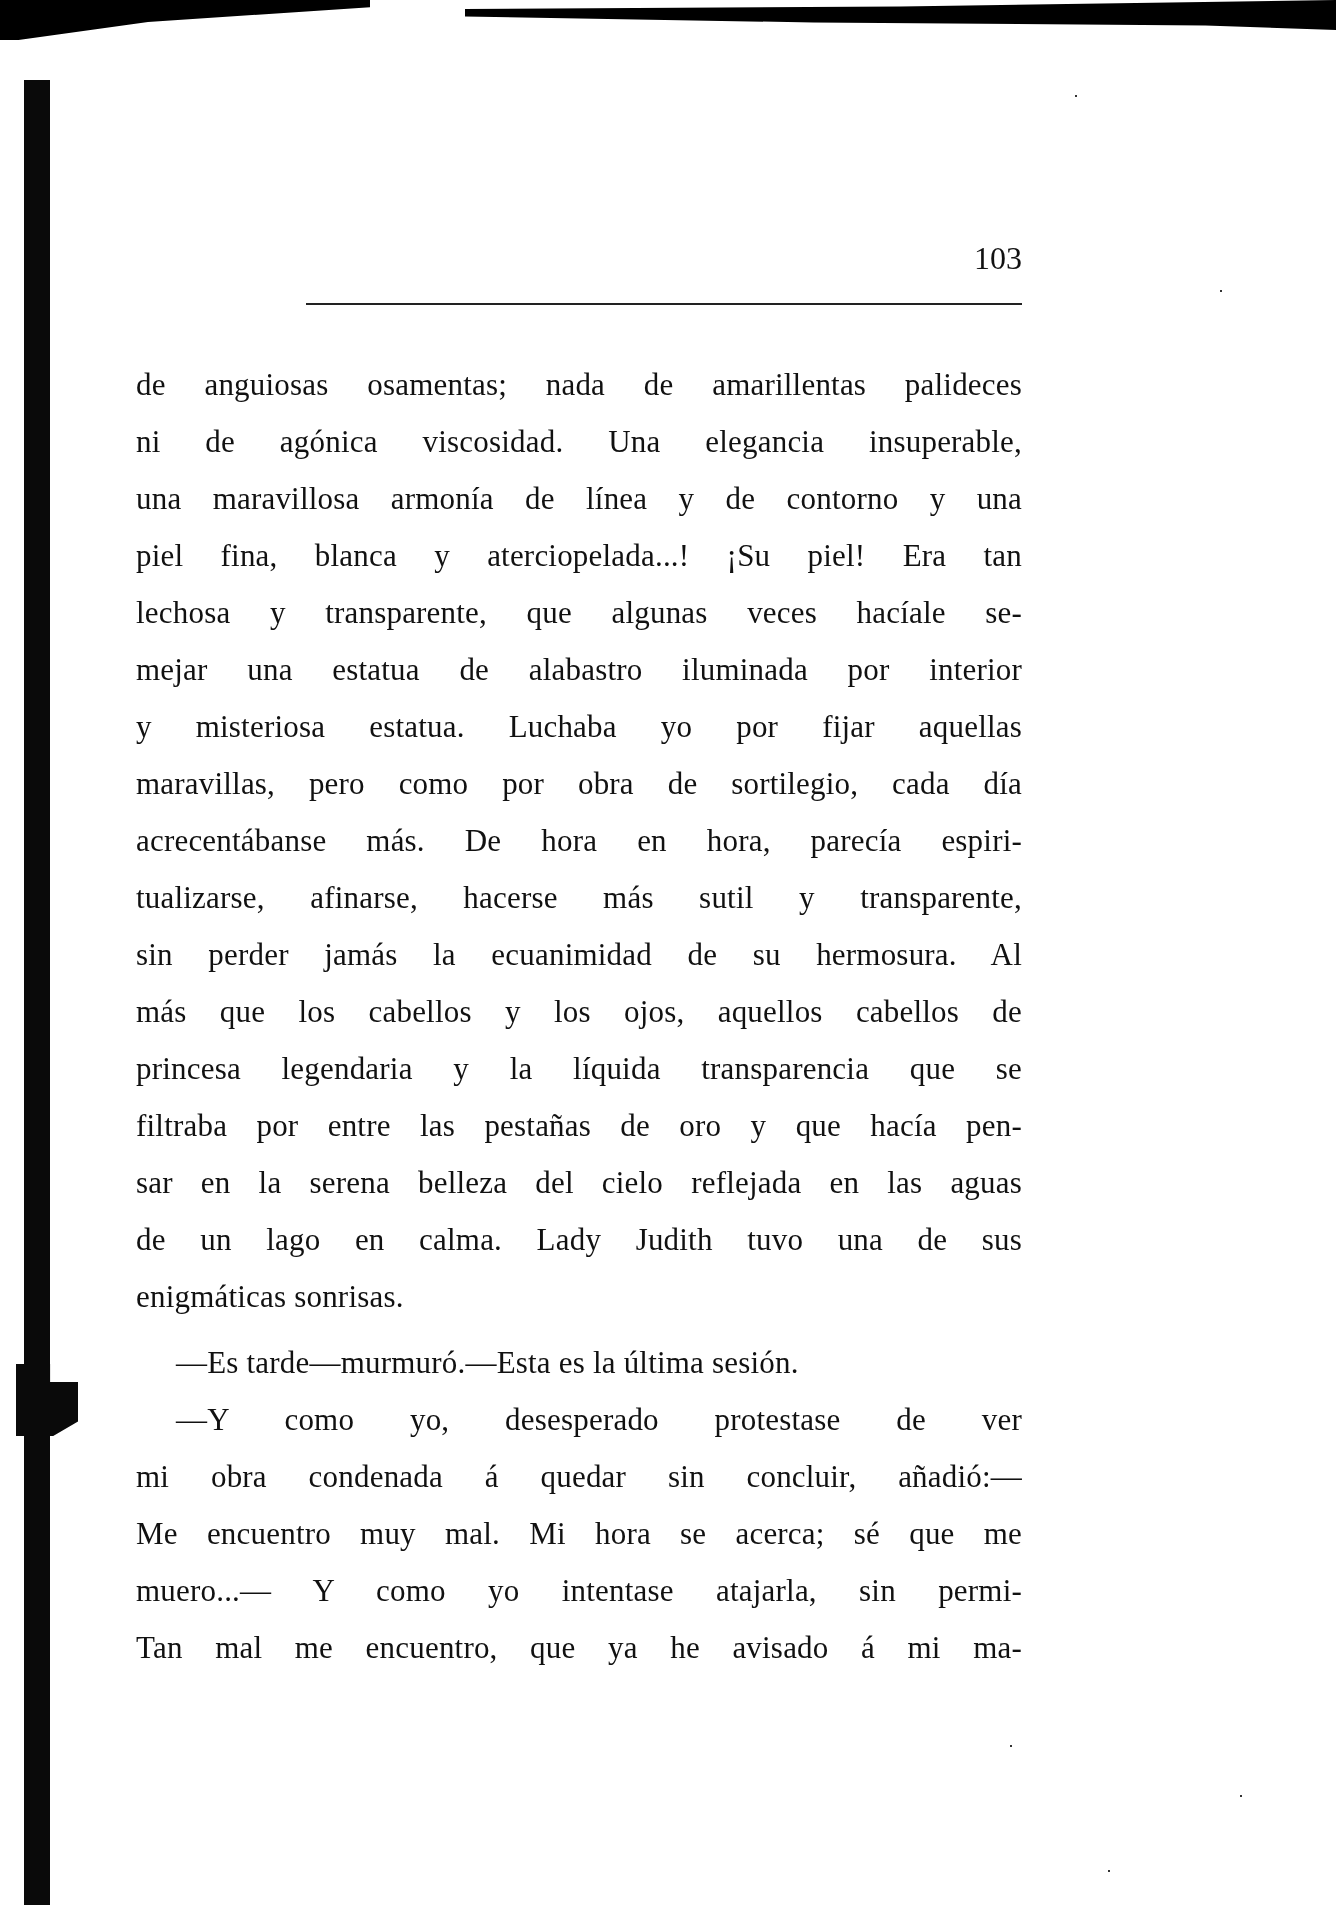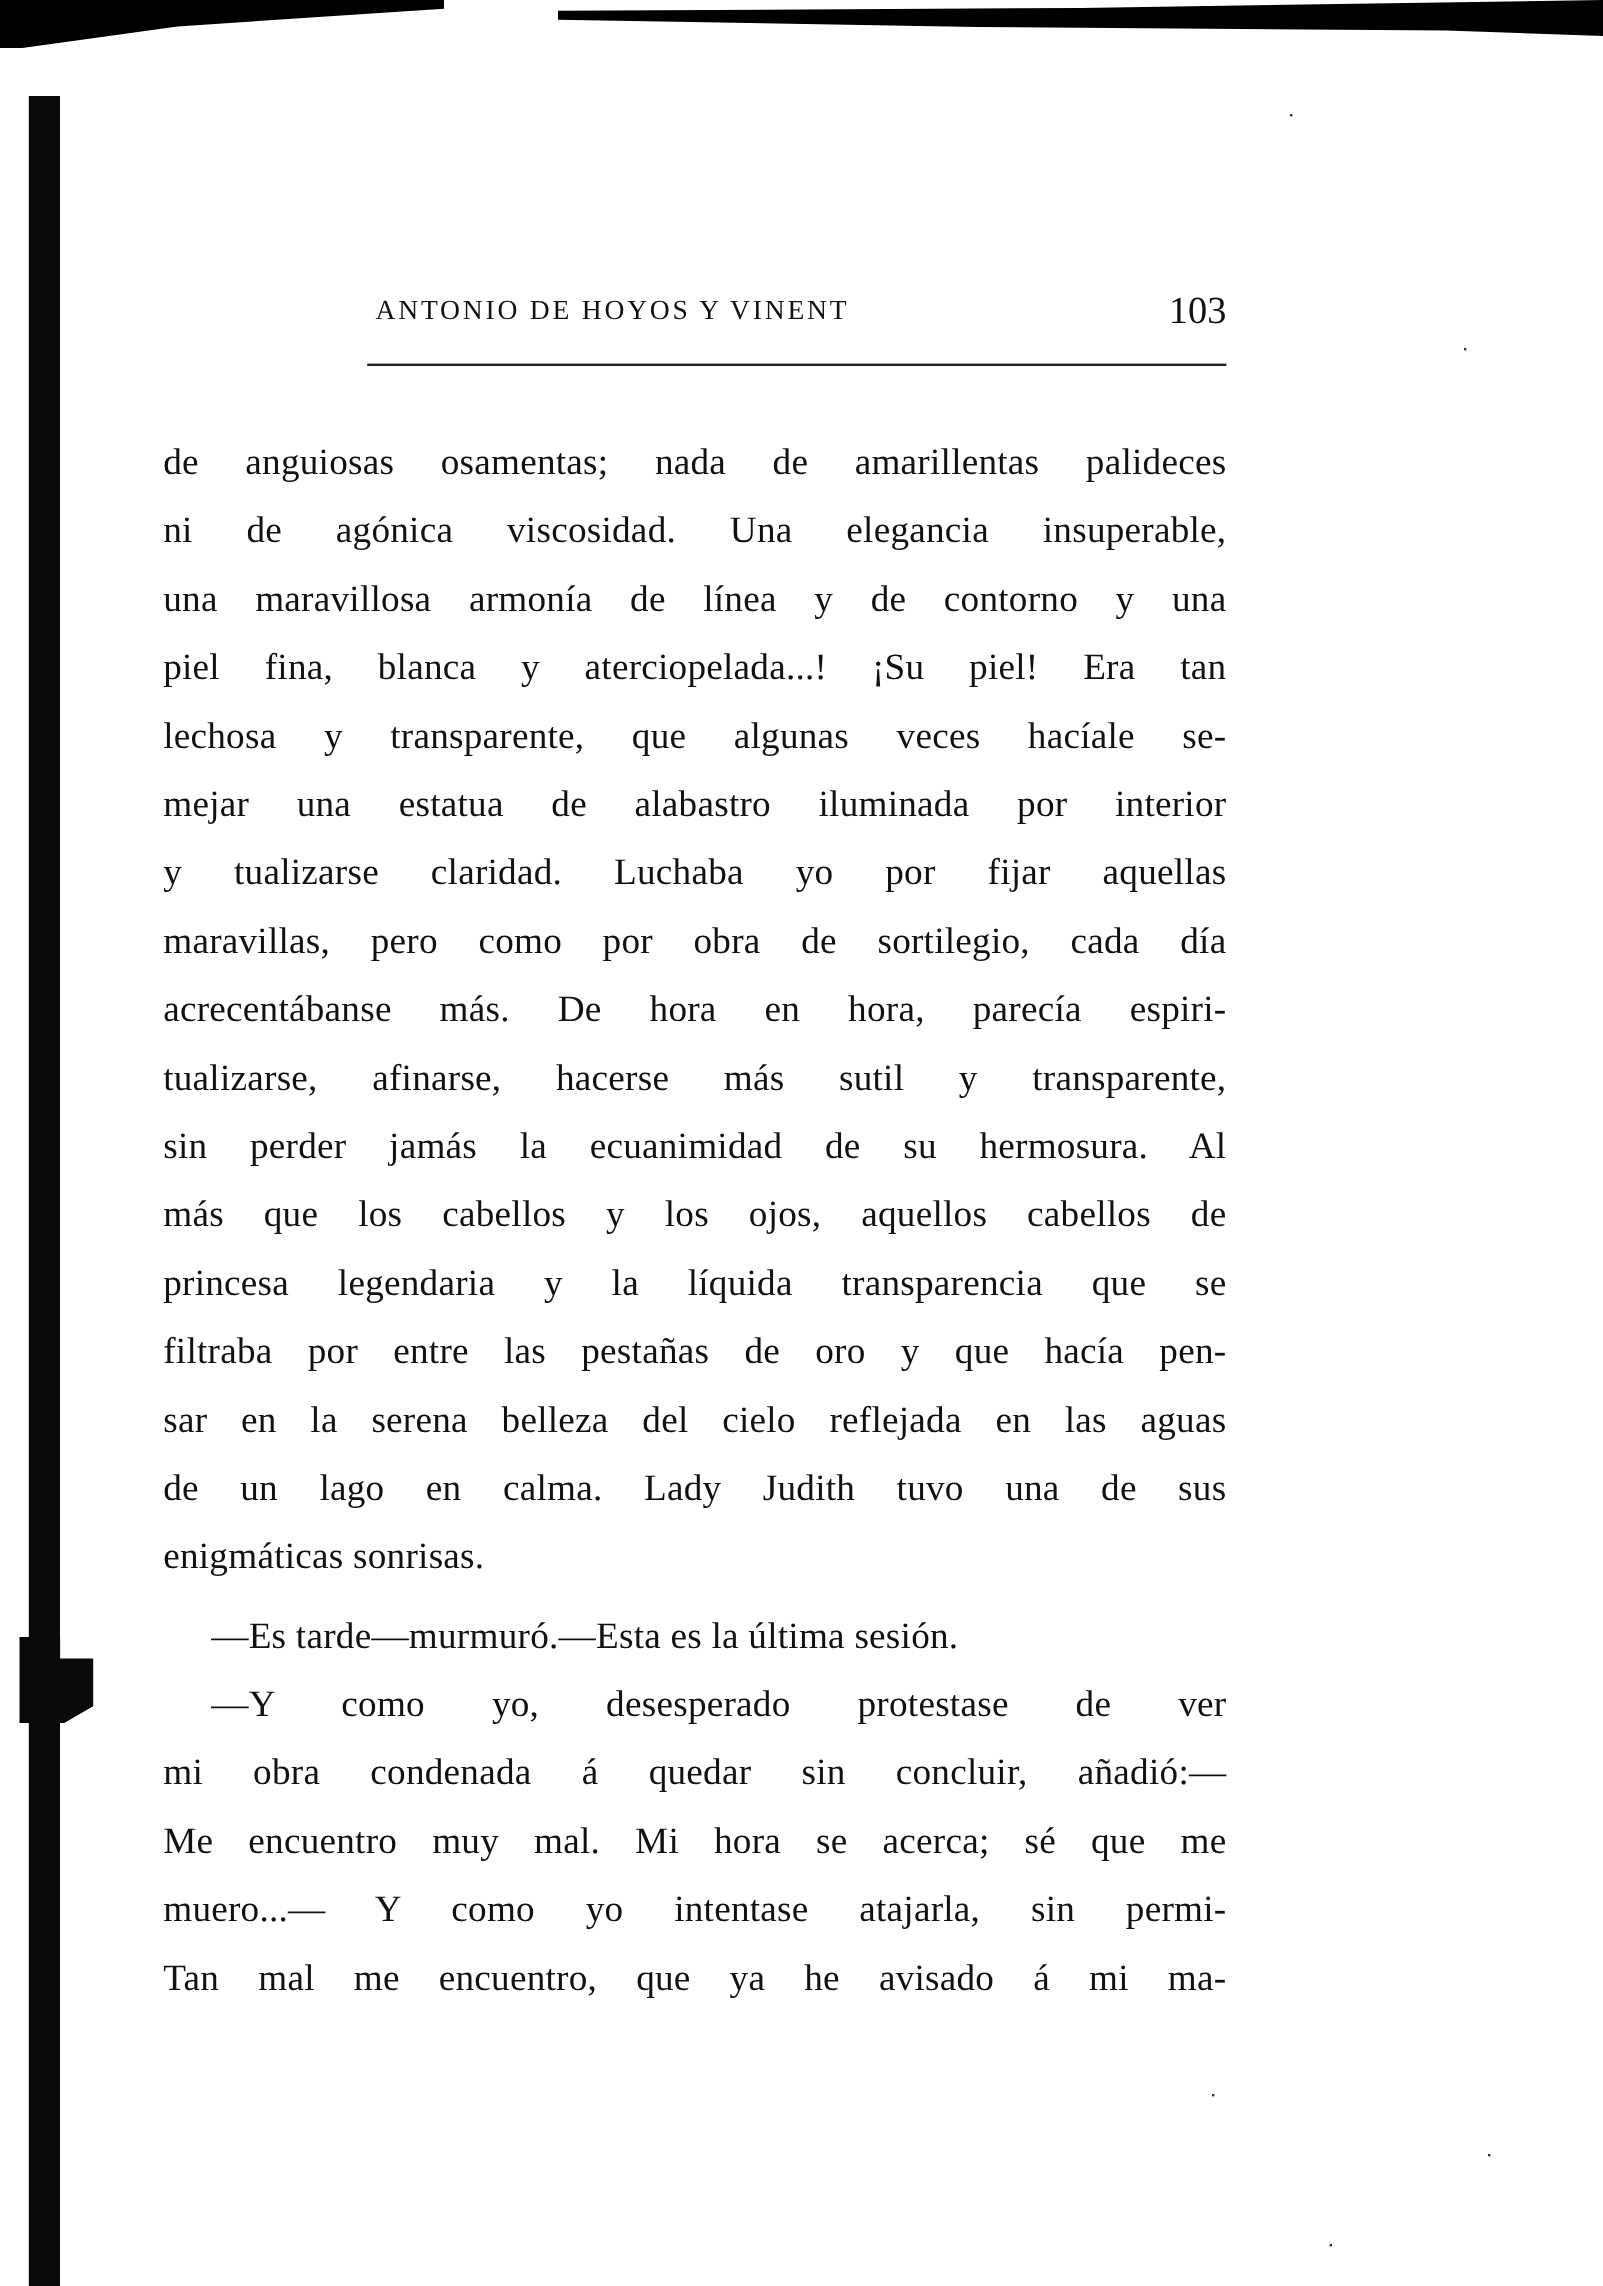--- a/index.html
+++ b/index.html
@@ -31,33 +31,32 @@
 </style>
 </head>
 <body>
 
 <div class="scan-top-left"></div>
 <div class="scan-top-right"></div>
 <div class="binding-strip"></div>
 <div class="binding-notch"></div>
 
 <div class="running-head">
-  <span class="running-title">ANTONIO DE HOYOS Y VINENT</span>
   <span class="page-number">103</span>
 </div>
 <div class="head-rule"></div>
 
 <div class="body-text">
   <div class="line">de anguiosas osamentas; nada de amarillentas palideces</div>
   <div class="line">ni de agónica viscosidad. Una elegancia insuperable,</div>
   <div class="line">una maravillosa armonía de línea y de contorno y una</div>
   <div class="line">piel fina, blanca y aterciopelada...! ¡Su piel! Era tan</div>
   <div class="line">lechosa y transparente, que algunas veces hacíale se-</div>
   <div class="line">mejar una estatua de alabastro iluminada por interior</div>
-  <div class="line">y tualizarse claridad. Luchaba yo por fijar aquellas</div>
+  <div class="line">y misteriosa estatua. Luchaba yo por fijar aquellas</div>
   <div class="line">maravillas, pero como por obra de sortilegio, cada día</div>
   <div class="line">acrecentábanse más. De hora en hora, parecía espiri-</div>
   <div class="line">tualizarse, afinarse, hacerse más sutil y transparente,</div>
   <div class="line">sin perder jamás la ecuanimidad de su hermosura. Al</div>
   <div class="line">más que los cabellos y los ojos, aquellos cabellos de</div>
   <div class="line">princesa legendaria y la líquida transparencia que se</div>
   <div class="line">filtraba por entre las pestañas de oro y que hacía pen-</div>
   <div class="line">sar en la serena belleza del cielo reflejada en las aguas</div>
   <div class="line">de un lago en calma. Lady Judith tuvo una de sus</div>
   <div class="line last">enigmáticas sonrisas.</div>

